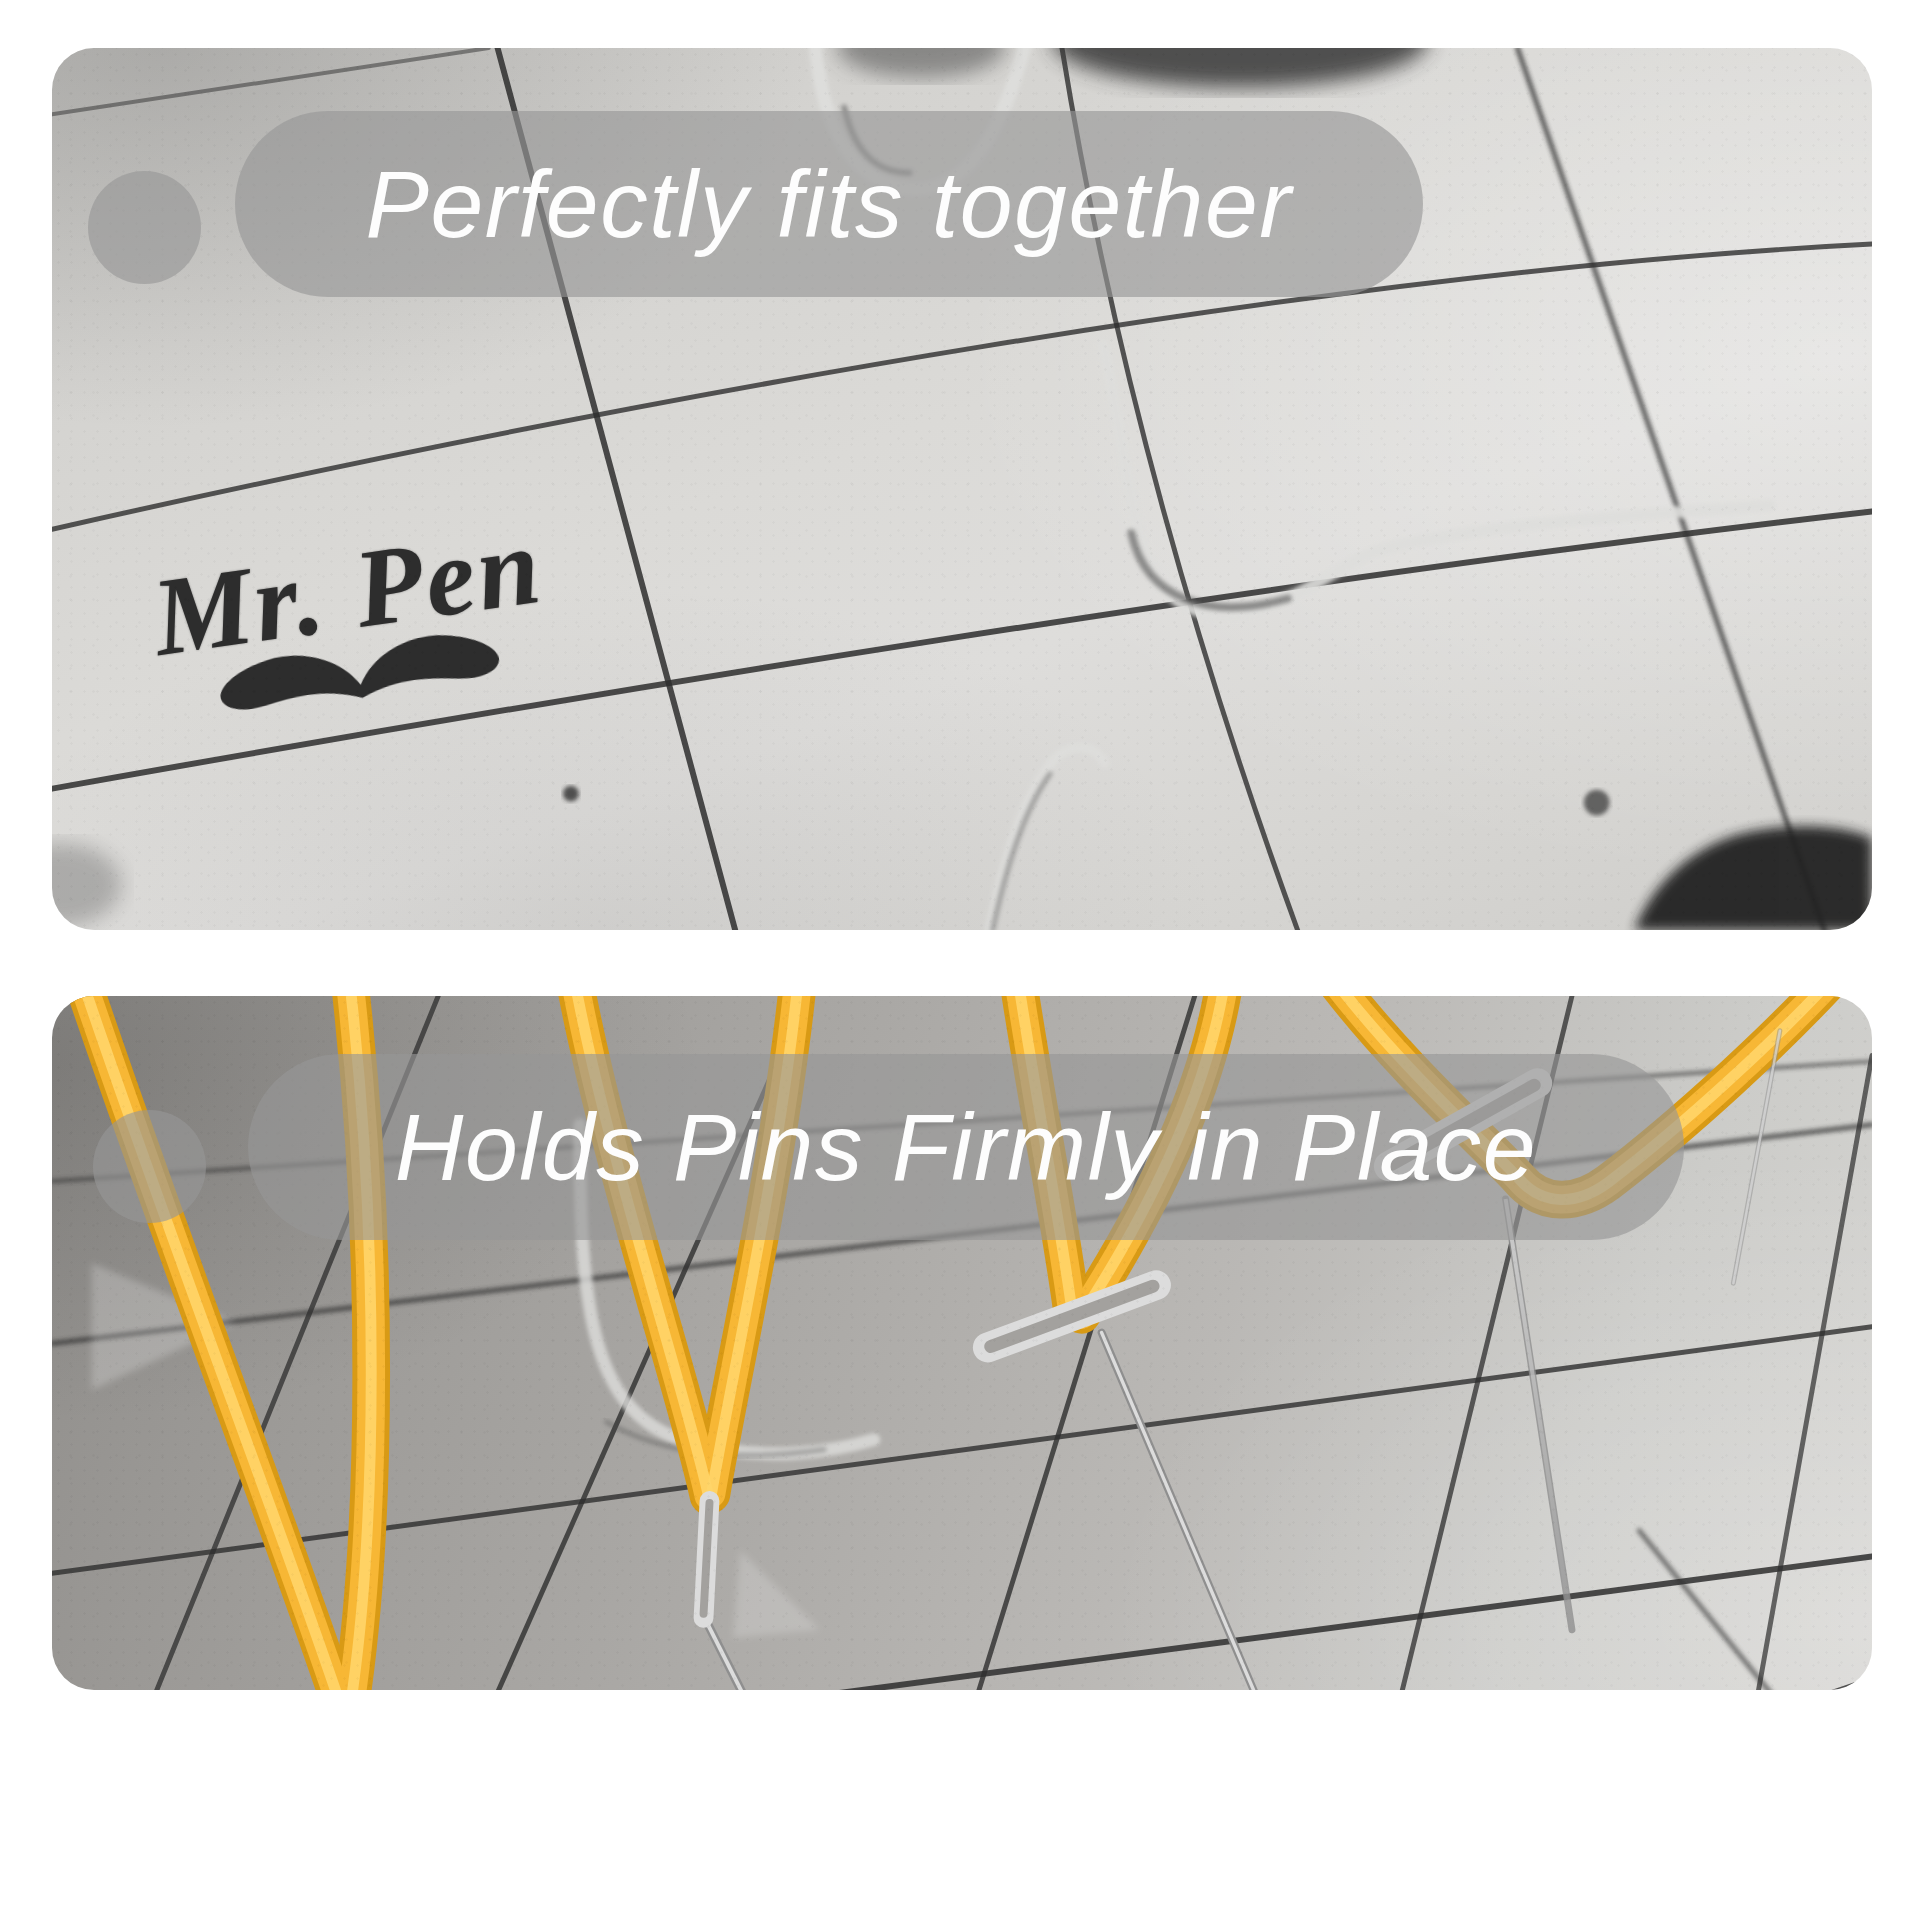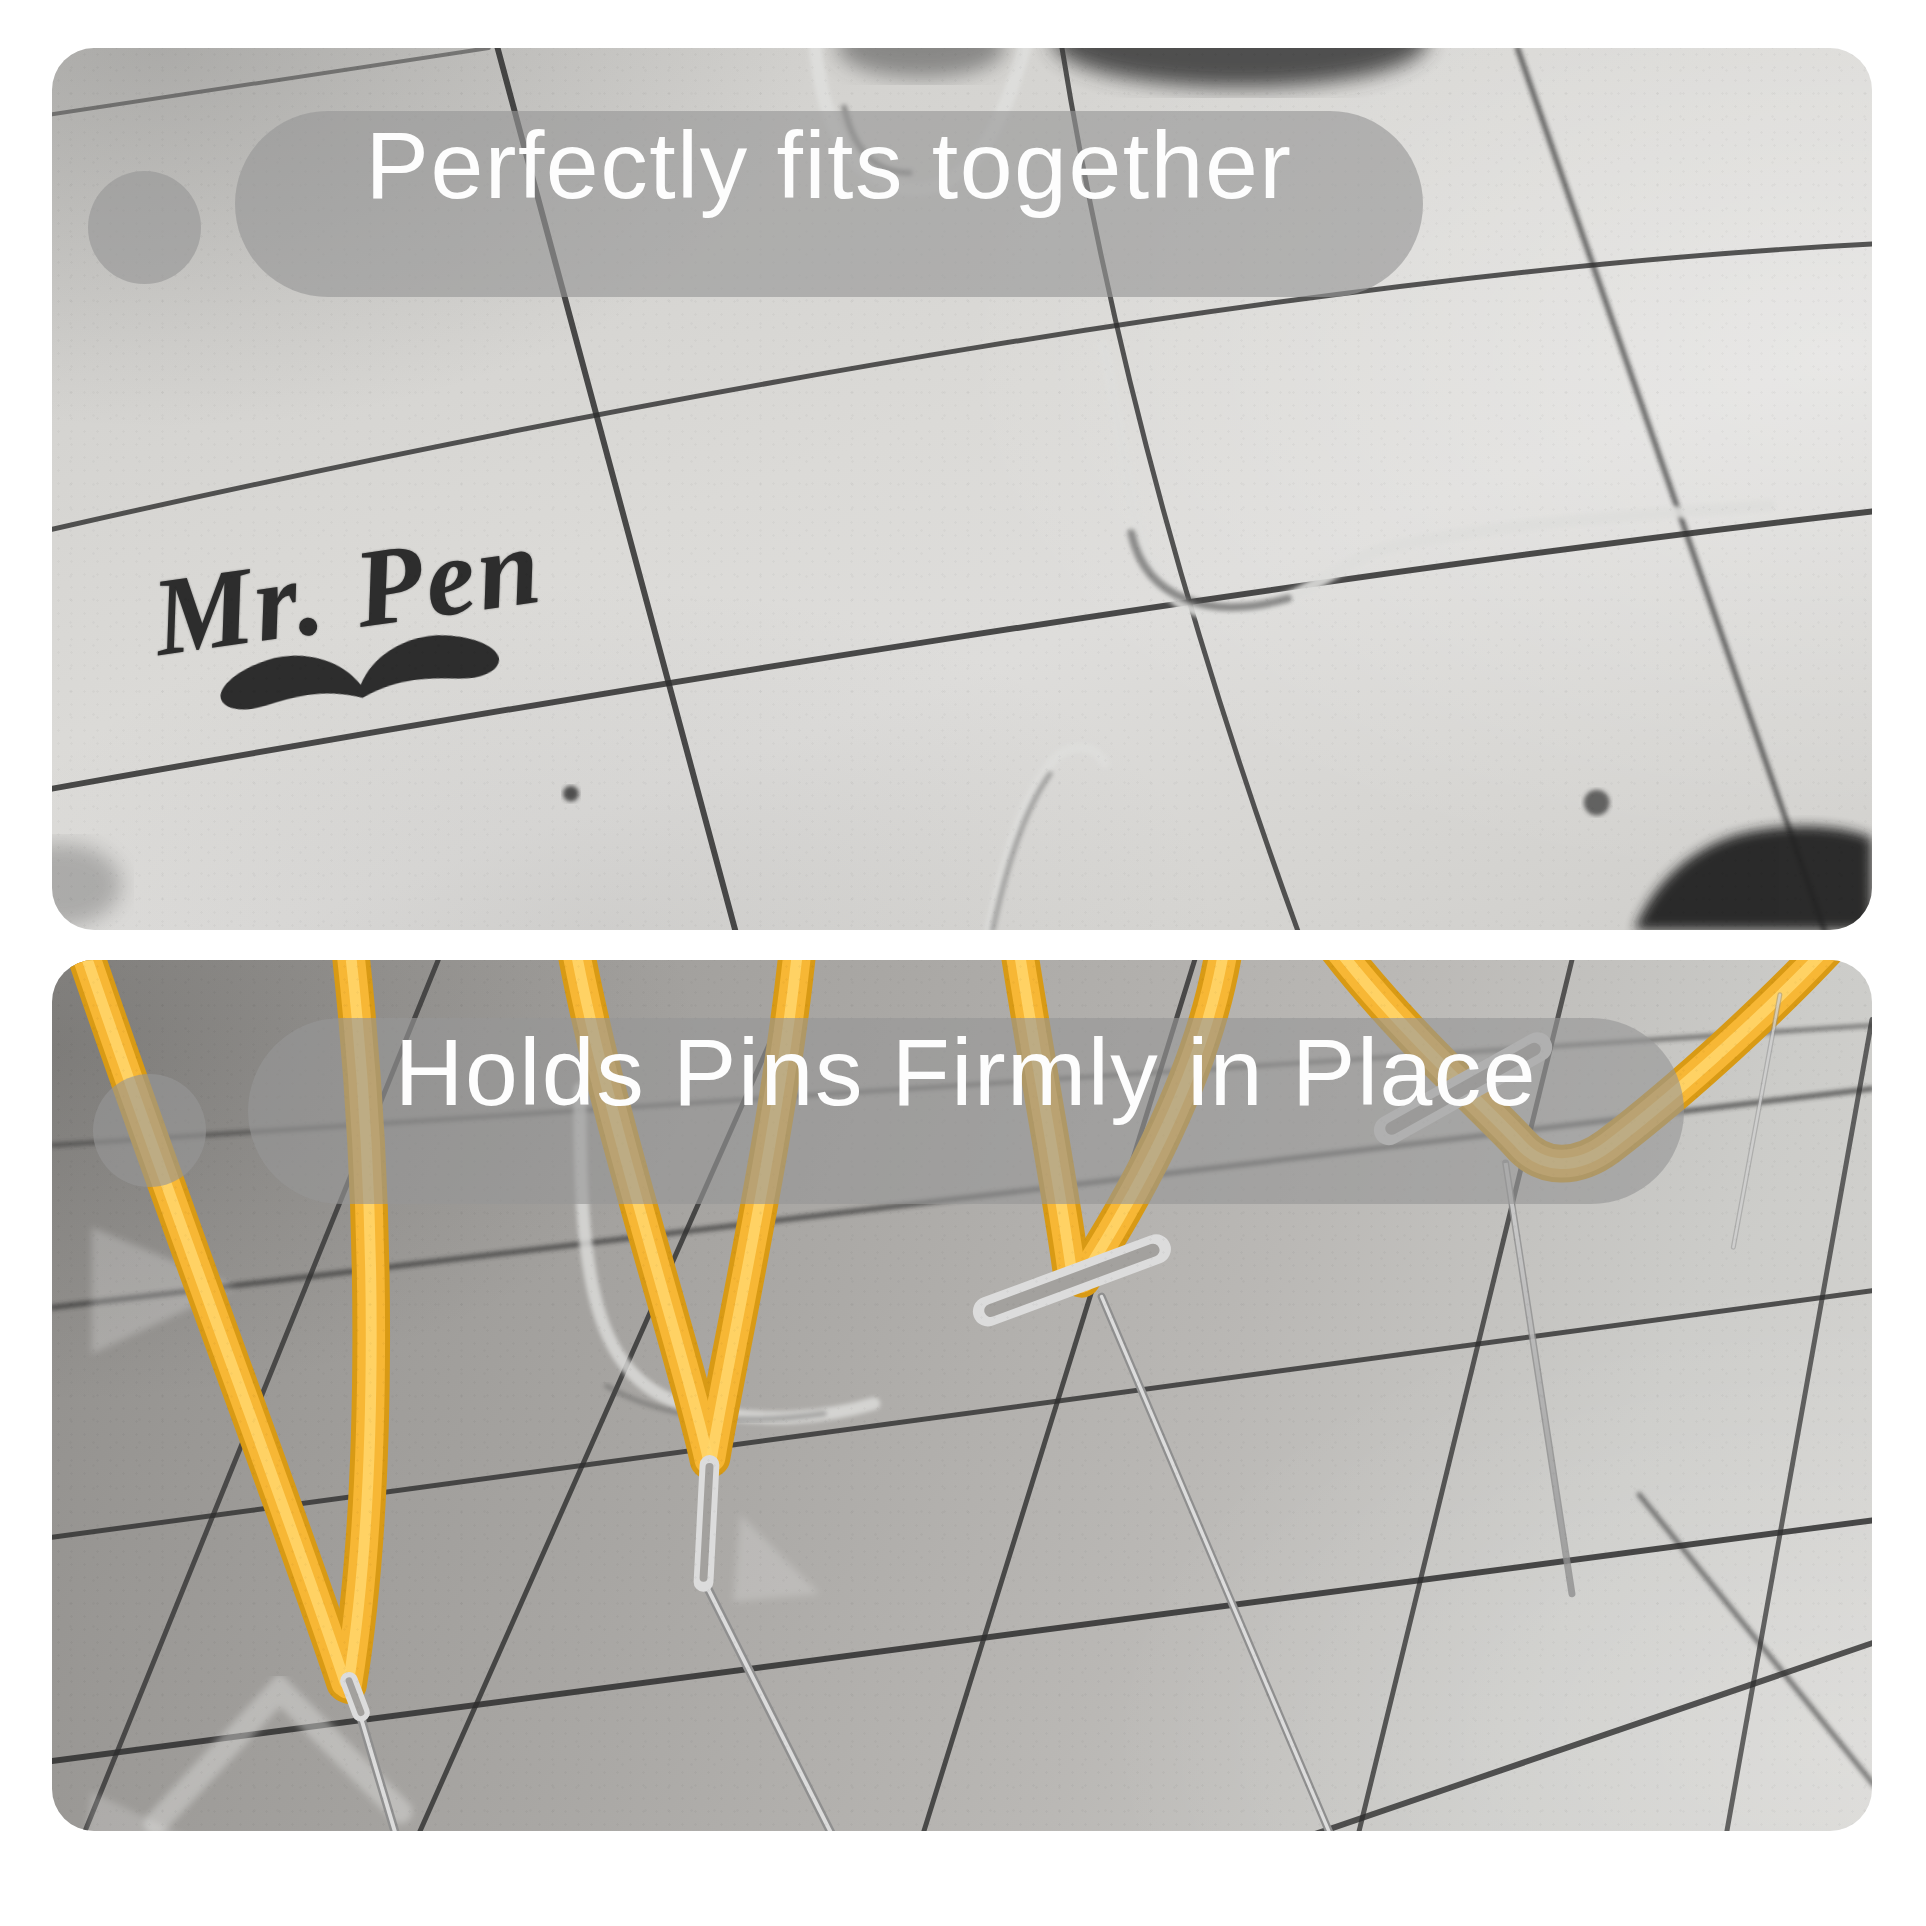--- a/index.html
+++ b/index.html
@@ -4,21 +4,21 @@
 <style>
   html,body{margin:0;padding:0;background:#fff;}
   .stage{
     position:relative;width:1927px;height:1927px;background:var(--page-bg,#fff);
     font-family:"Liberation Sans",sans-serif;overflow:hidden;
   }
   .panel{
     position:absolute;left:52px;width:1820px;border-radius:42px;overflow:hidden;
   }
   #panel-top{top:48px;height:882px;}
-  #panel-bottom{top:960px;height:871px;}
+  #panel-bottom{top:996px;height:694px;}
 
   
   .mat{position:absolute;inset:0;}
   #panel-top .mat{
     background:linear-gradient(160deg,#c7c6c3 0%,#d4d3d0 22%,#dbdad7 45%,#dedddb 62%,#d6d5d2 82%,#cfcecb 100%);
   }
   #panel-top .mat::before{
     content:"";position:absolute;inset:0;
     background:
       radial-gradient(1188px 693px at 6% 0%,rgba(55,55,55,.20),transparent 55%),
@@ -61,21 +61,21 @@
   .pin-hole{stroke:#a3a19e;fill:none;stroke-linecap:round;}
 
   
   .caption{position:absolute;z-index:10;display:flex;align-items:center;}
   .caption-circle{
     border-radius:50%;background:var(--pill,rgba(150,150,150,.62));
     width:113px;height:113px;flex:0 0 auto;
   }
   .caption-pill{
     border-radius:989px;background:var(--pill,rgba(150,150,150,.62));
-    display:flex;justify-content:center;
+    display:flex;align-items:center;justify-content:center;font-style:italic;
   }
   .caption-text{
     color:var(--caption-text,#fdfdfd);font-size:95px;font-weight:300;
     letter-spacing:1.5px;white-space:nowrap;
   }
   #caption-top{left:36px;top:110px;}
   #caption-top .caption-pill{margin-left:34px;width:1188px;height:186px;margin-top:-47px;}
   #caption-bottom{left:41px;top:96px;}
   #caption-bottom .caption-pill{margin-left:42px;width:1436px;height:186px;margin-top:-38px;}
 

